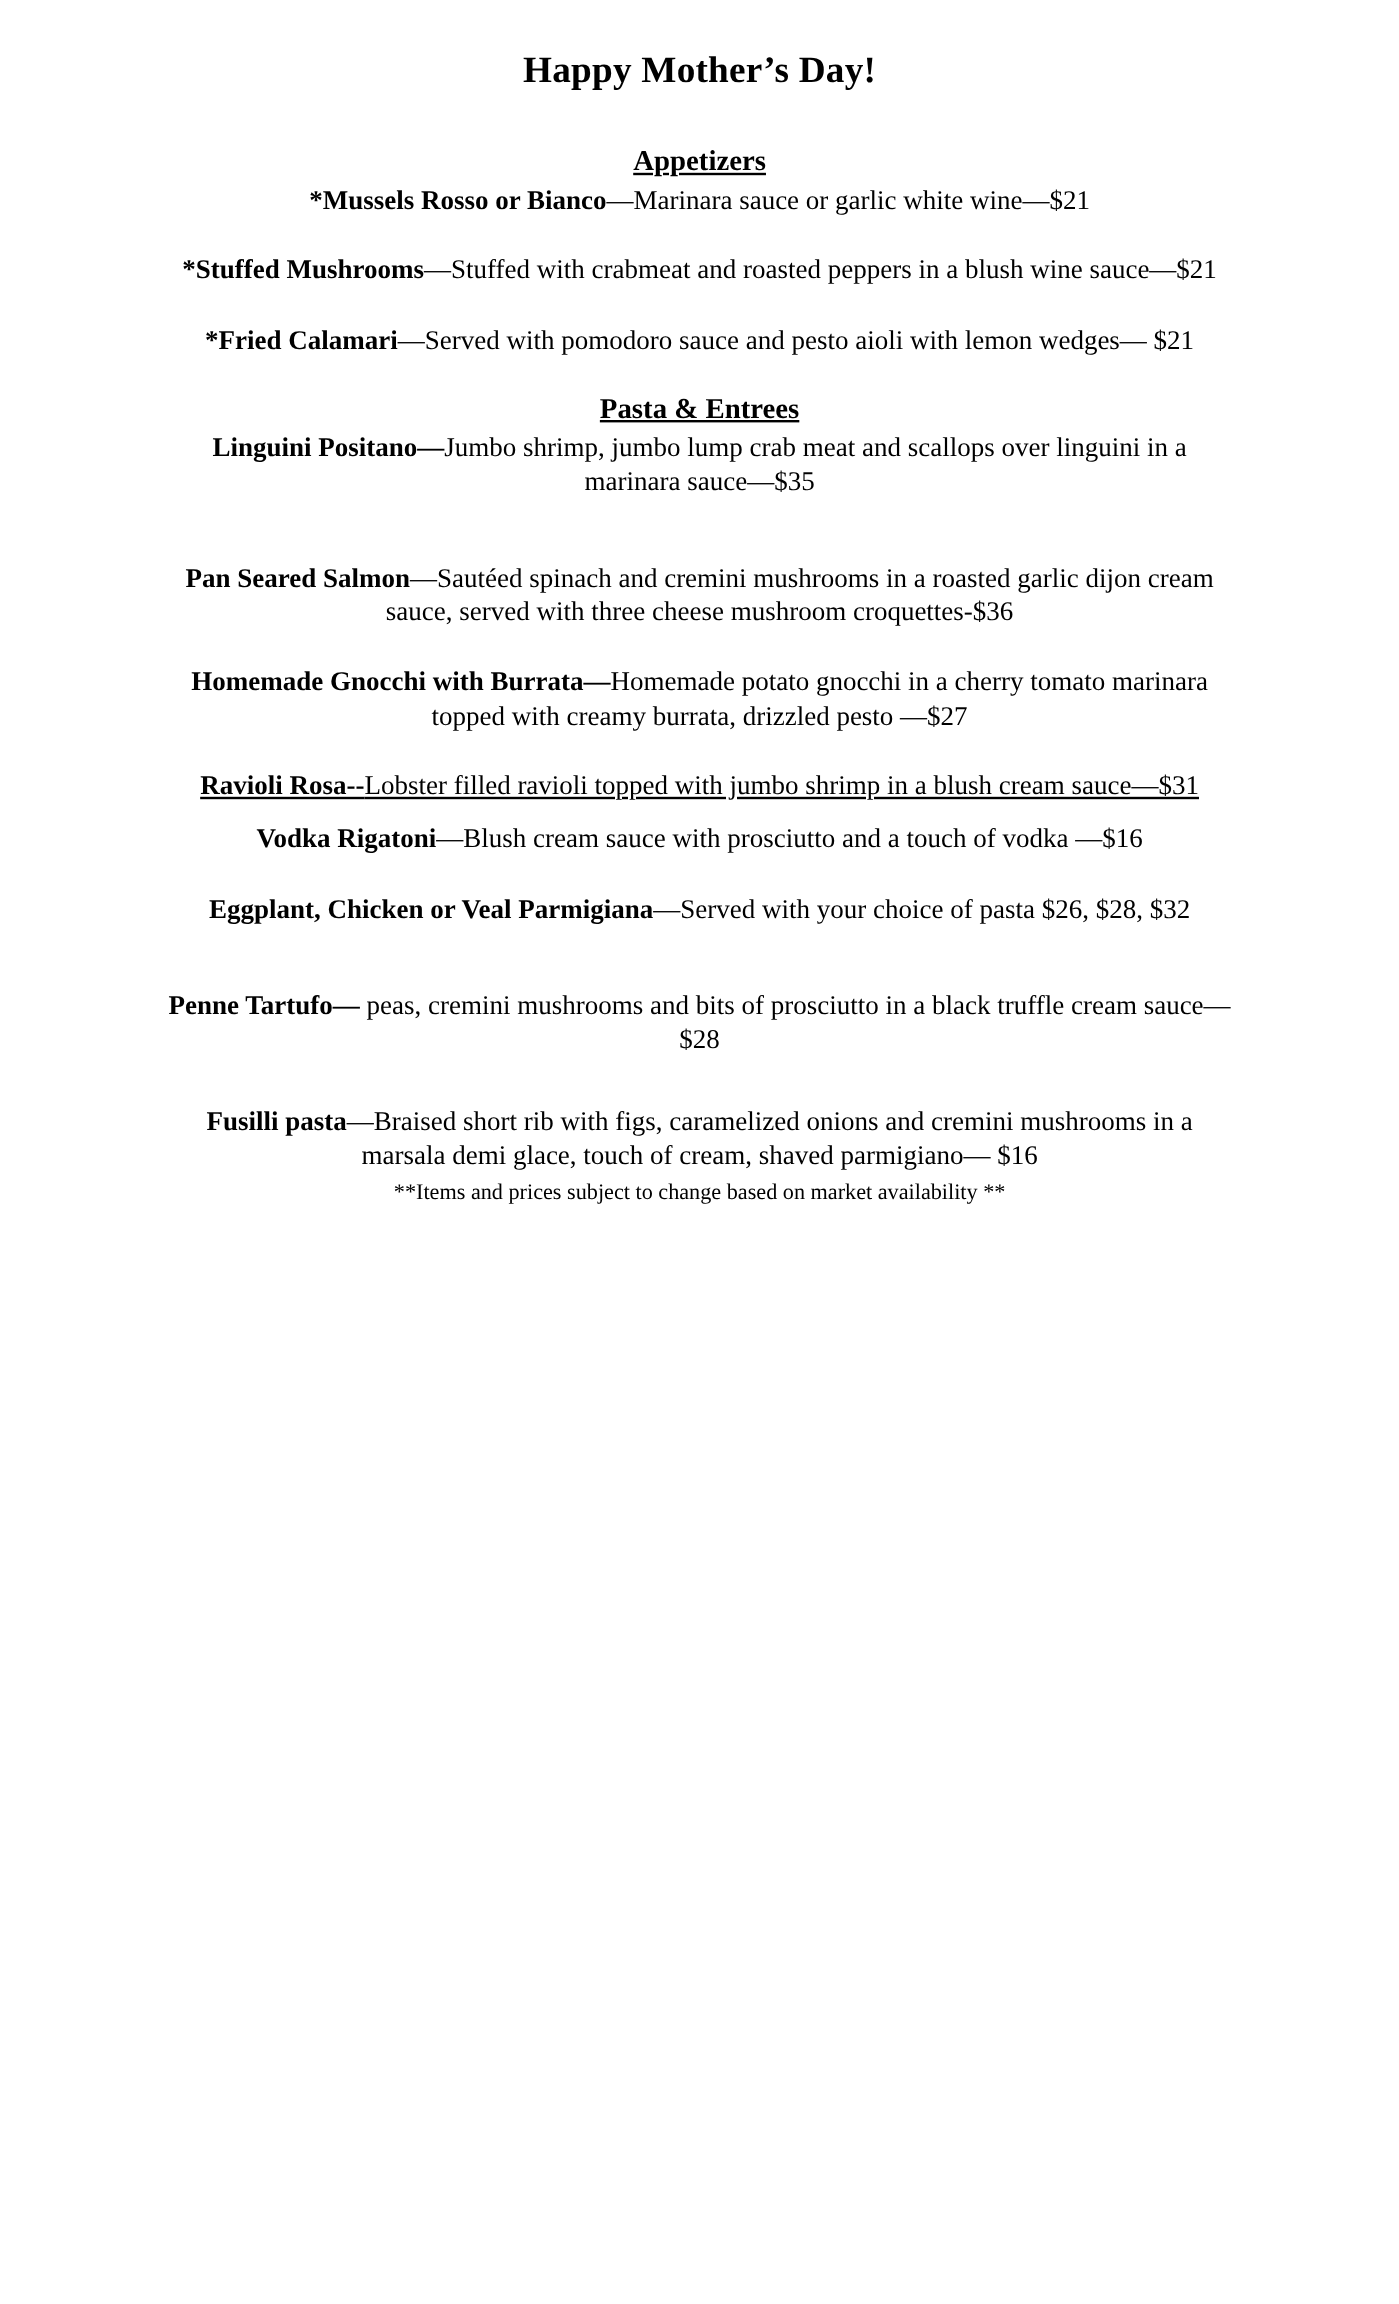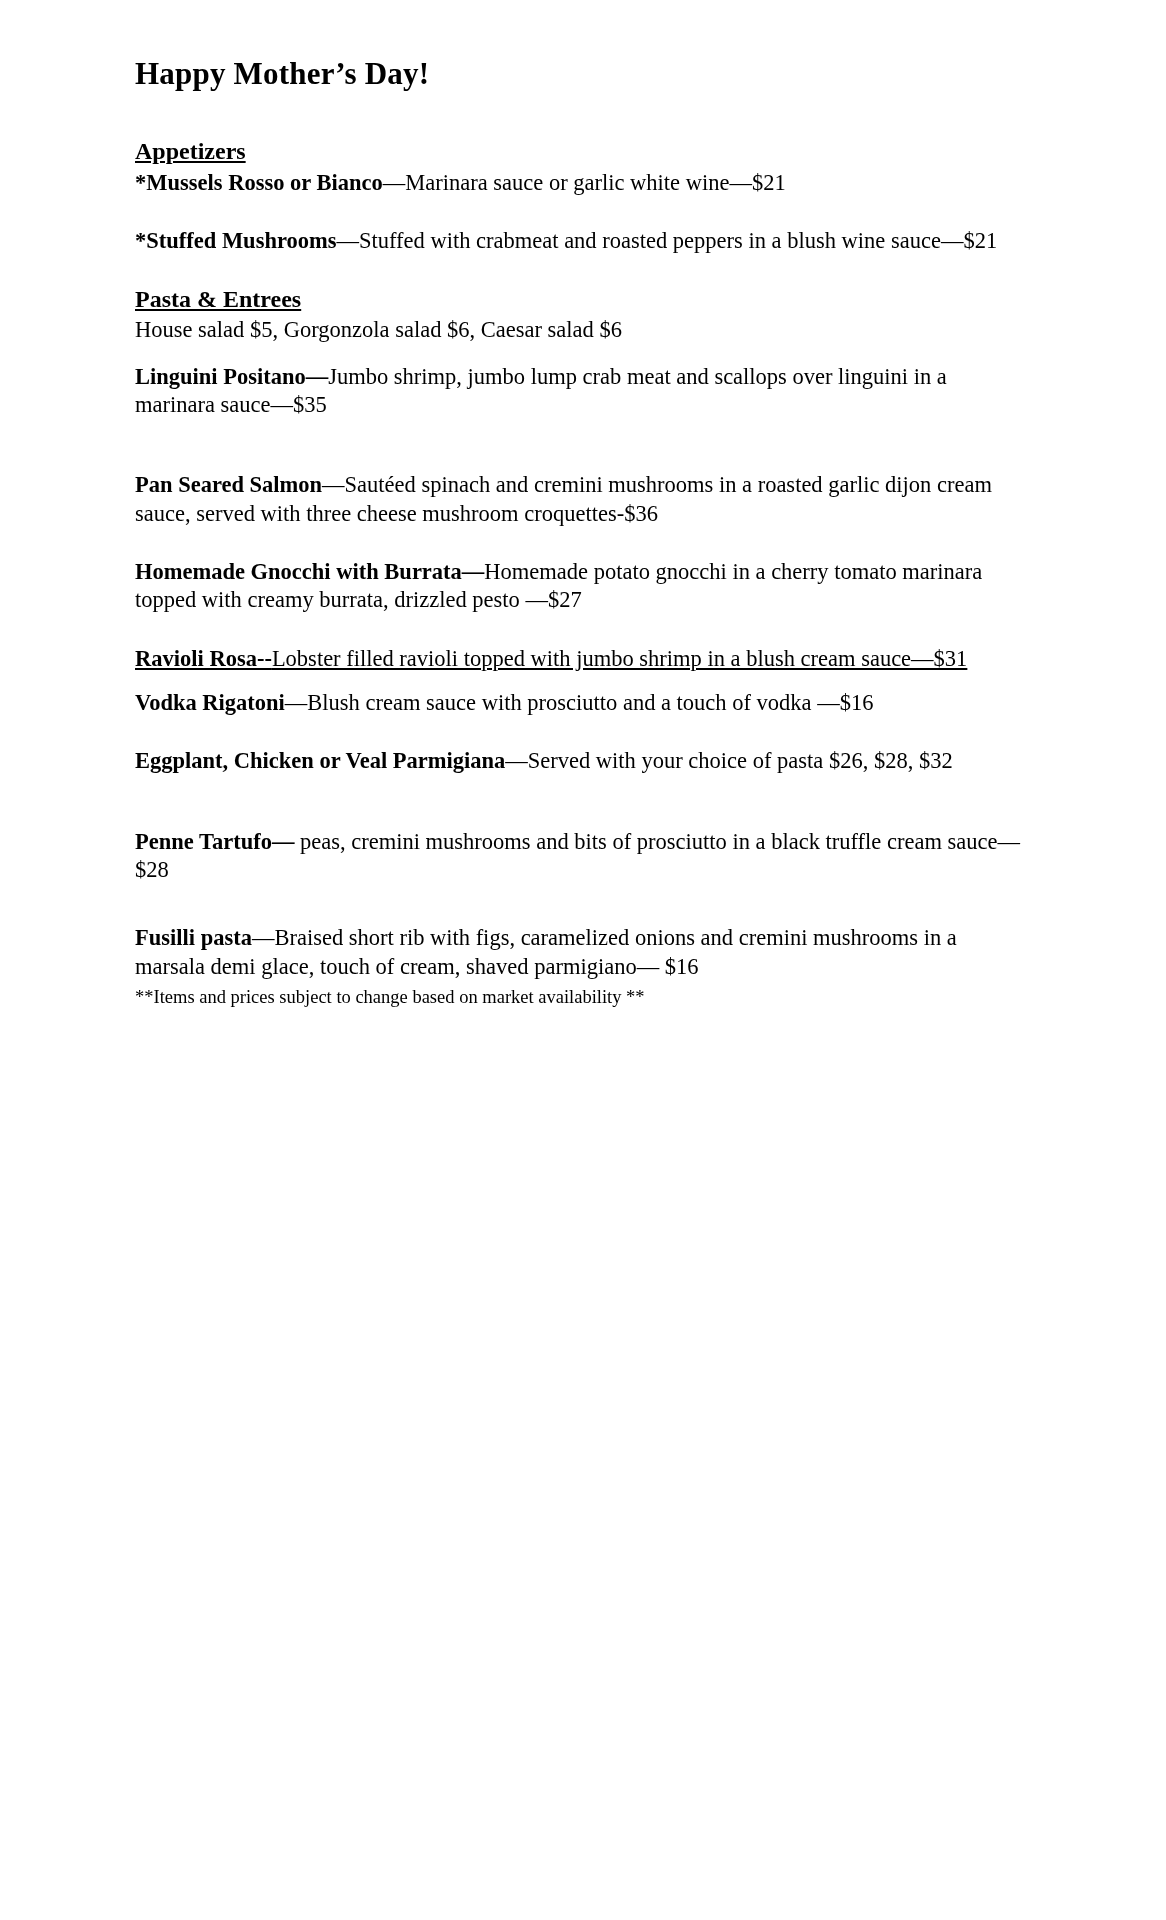--- a/index.html
+++ b/index.html
@@ -8,23 +8,23 @@
     background: #ffffff;
   }
   body {
     width: 1166px;
     min-height: 1920px;
     font-family: "Liberation Serif", "DejaVu Serif", serif;
     color: #000000;
   }
   .menu {
     width: 896px;
-    margin: 16px auto;
+    margin: 0 auto;
     padding-top: 40px;
-    text-align: left;
+    text-align: center;
   }
   .title {
     font-size: 31px;
     font-weight: bold;
     margin: 0 0 46px 0;
     letter-spacing: 0.2px;
   }
   .section-heading {
     font-size: 24px;
     font-weight: bold;
@@ -64,25 +64,25 @@
 
   <div>
     <h2 class="section-heading">Appetizers</h2>
 
 
 
     <p class="item"><span class="item-name">*Mussels Rosso or Bianco</span><span>—Marinara sauce or garlic white wine—$21</span></p>
 
     <p class="item"><span class="item-name">*Stuffed Mushrooms</span><span>—Stuffed with crabmeat and roasted peppers in a blush wine sauce—$21</span></p>
 
+    <p class="item"><span class="item-name">*Fried Calamari</span><span>—Served with pomodoro sauce and pesto aioli with lemon wedges—  $21</span></p>
   </div>
 
   <div>
     <h2 class="section-heading spaced-top">Pasta &amp; Entrees</h2>
-    <p class="section-note">House salad $5, Gorgonzola salad $6, Caesar salad $6</p>
 
 
     <p class="item gap-lg"><span class="item-name">Linguini Positano—</span><span>Jumbo shrimp, jumbo lump crab meat and scallops over linguini in a marinara sauce—$35</span></p>
 
     <p class="item"><span class="item-name">Pan Seared Salmon</span><span>—Sautéed spinach and cremini mushrooms in a roasted garlic dijon cream sauce, served with three cheese mushroom croquettes-$36</span></p>
 
     <p class="item"><span class="item-name">Homemade Gnocchi with Burrata—</span><span>Homemade potato gnocchi in a cherry tomato marinara topped with creamy burrata, drizzled pesto —$27</span></p>
 
 
     <p class="item gap-sm"><span class="item-name">Ravioli Rosa--</span><span>Lobster filled ravioli topped with jumbo shrimp in a blush cream sauce—$31</span></p>

